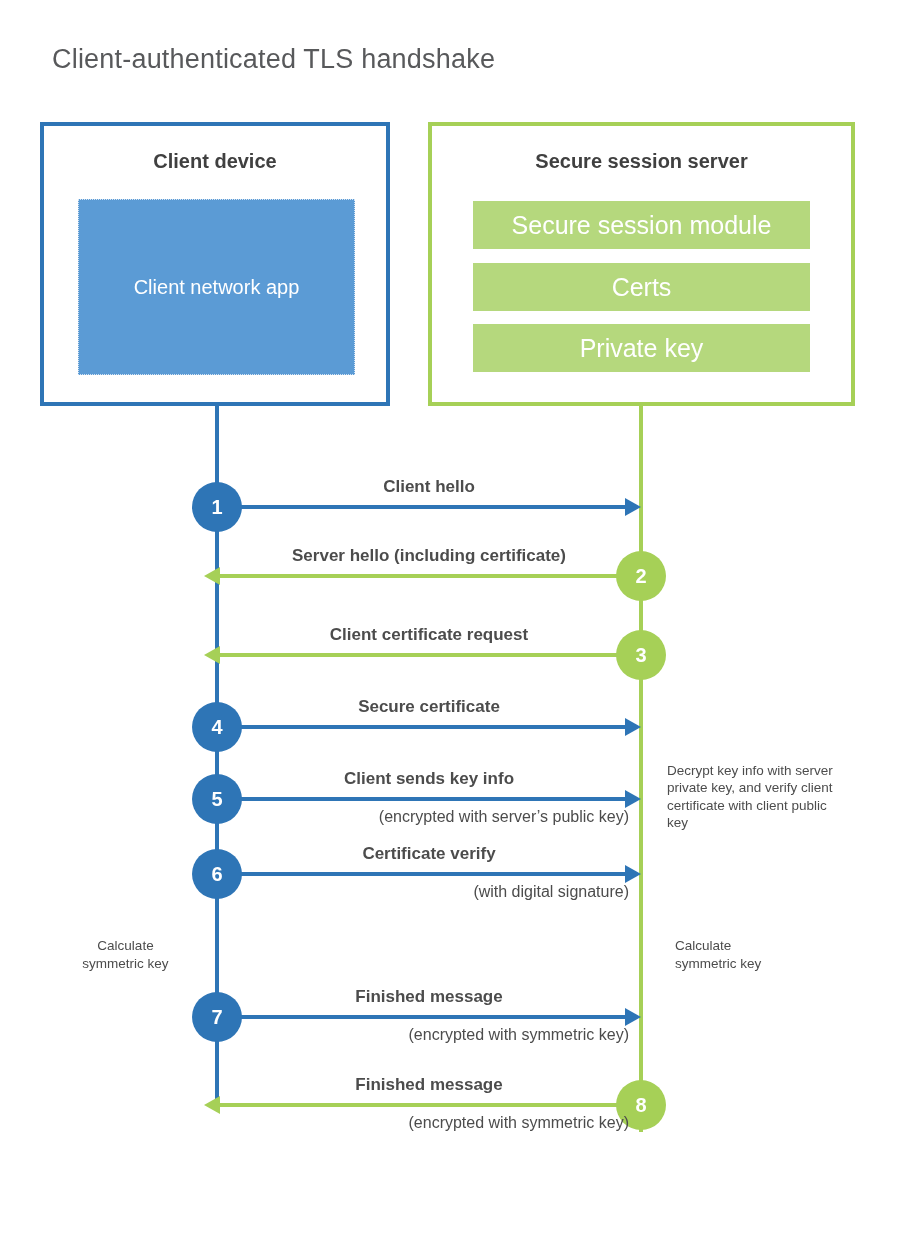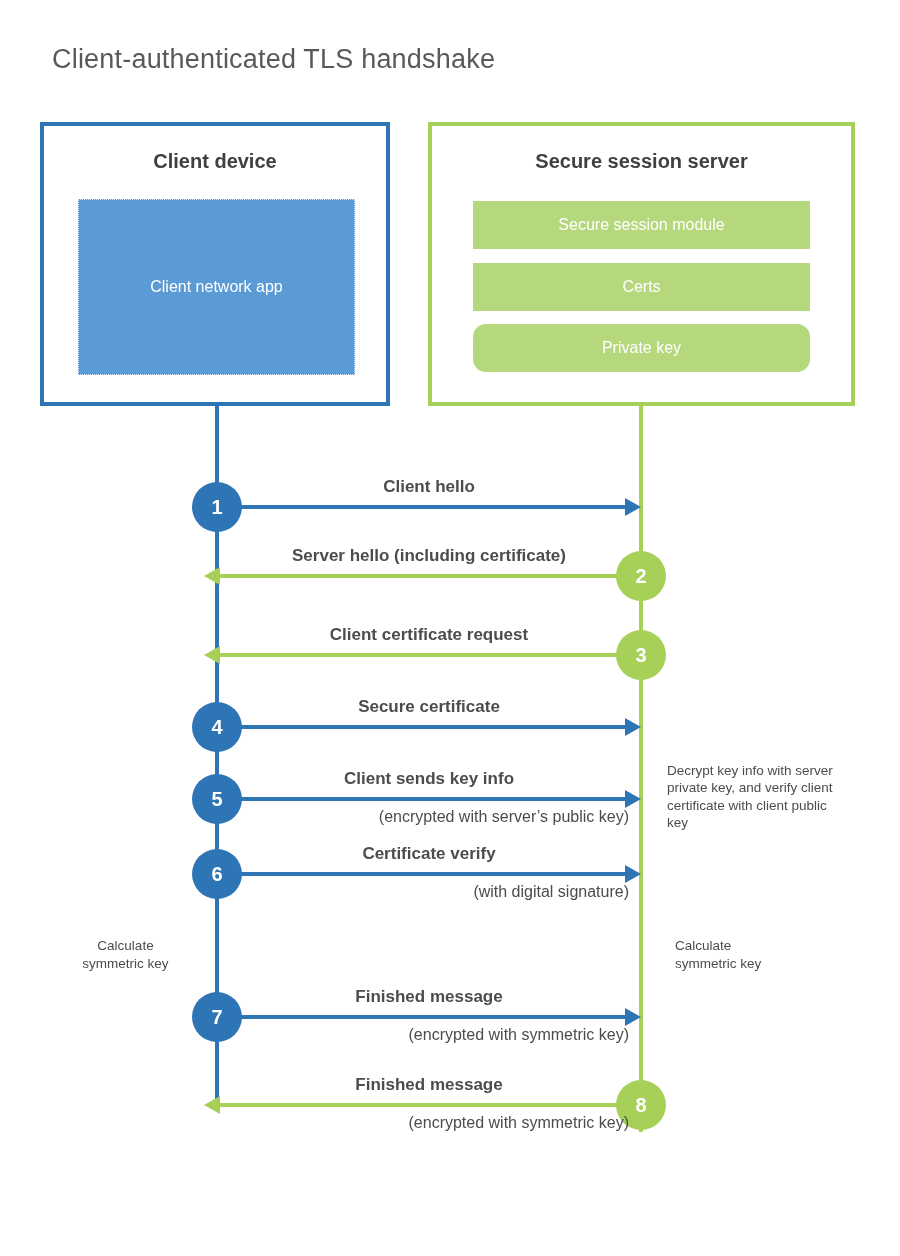--- a/index.html
+++ b/index.html
@@ -11,25 +11,25 @@
 
   
   .actor{position:absolute;top:122px;height:284px;background:#fff;box-sizing:border-box;}
   .actor.client{left:40px;width:350px;border:4px solid #2e75b6;}
   .actor.server{left:428px;width:427px;border:4px solid #a6d057;}
   .actor-title{position:absolute;left:0;right:0;top:24px;text-align:center;
                font-size:20px;font-weight:700;color:#404040;}
   .client-module{position:absolute;left:34px;top:73px;width:277px;height:176px;
                  background:#5b9bd5;border:1px dotted #d4e4f4;box-sizing:border-box;
                  display:flex;align-items:center;justify-content:center;text-align:center;
-                 color:#ffffff;font-size:16px;line-height:1.45;padding:0 30px;}
+                 color:#ffffff;font-size:20px;line-height:1.45;padding:0 30px;}
   .server-bar{position:absolute;left:41px;width:337px;height:48px;background:#b5d87d;
               display:flex;align-items:center;justify-content:center;
-              color:#ffffff;font-size:16px;}
-  .bar-0{top:75px;} .bar-1{top:137px;} .bar-2{top:198px;border-radius:13px;}
+              color:#ffffff;font-size:25px;}
+  .bar-0{top:75px;} .bar-1{top:137px;} .bar-2{top:198px;}
 
   
   .lifeline{position:absolute;width:4px;top:406px;}
   .lifeline.blue{left:215px;height:699px;background:#2e75b6;}
   .lifeline.green{left:639px;height:726px;background:#a6d057;}
 
   
   .step{position:absolute;left:0;width:900px;height:0;}
   .circle{position:absolute;top:-25px;width:50px;height:50px;border-radius:50%;
           color:#fff;font-size:20px;font-weight:700;display:flex;

